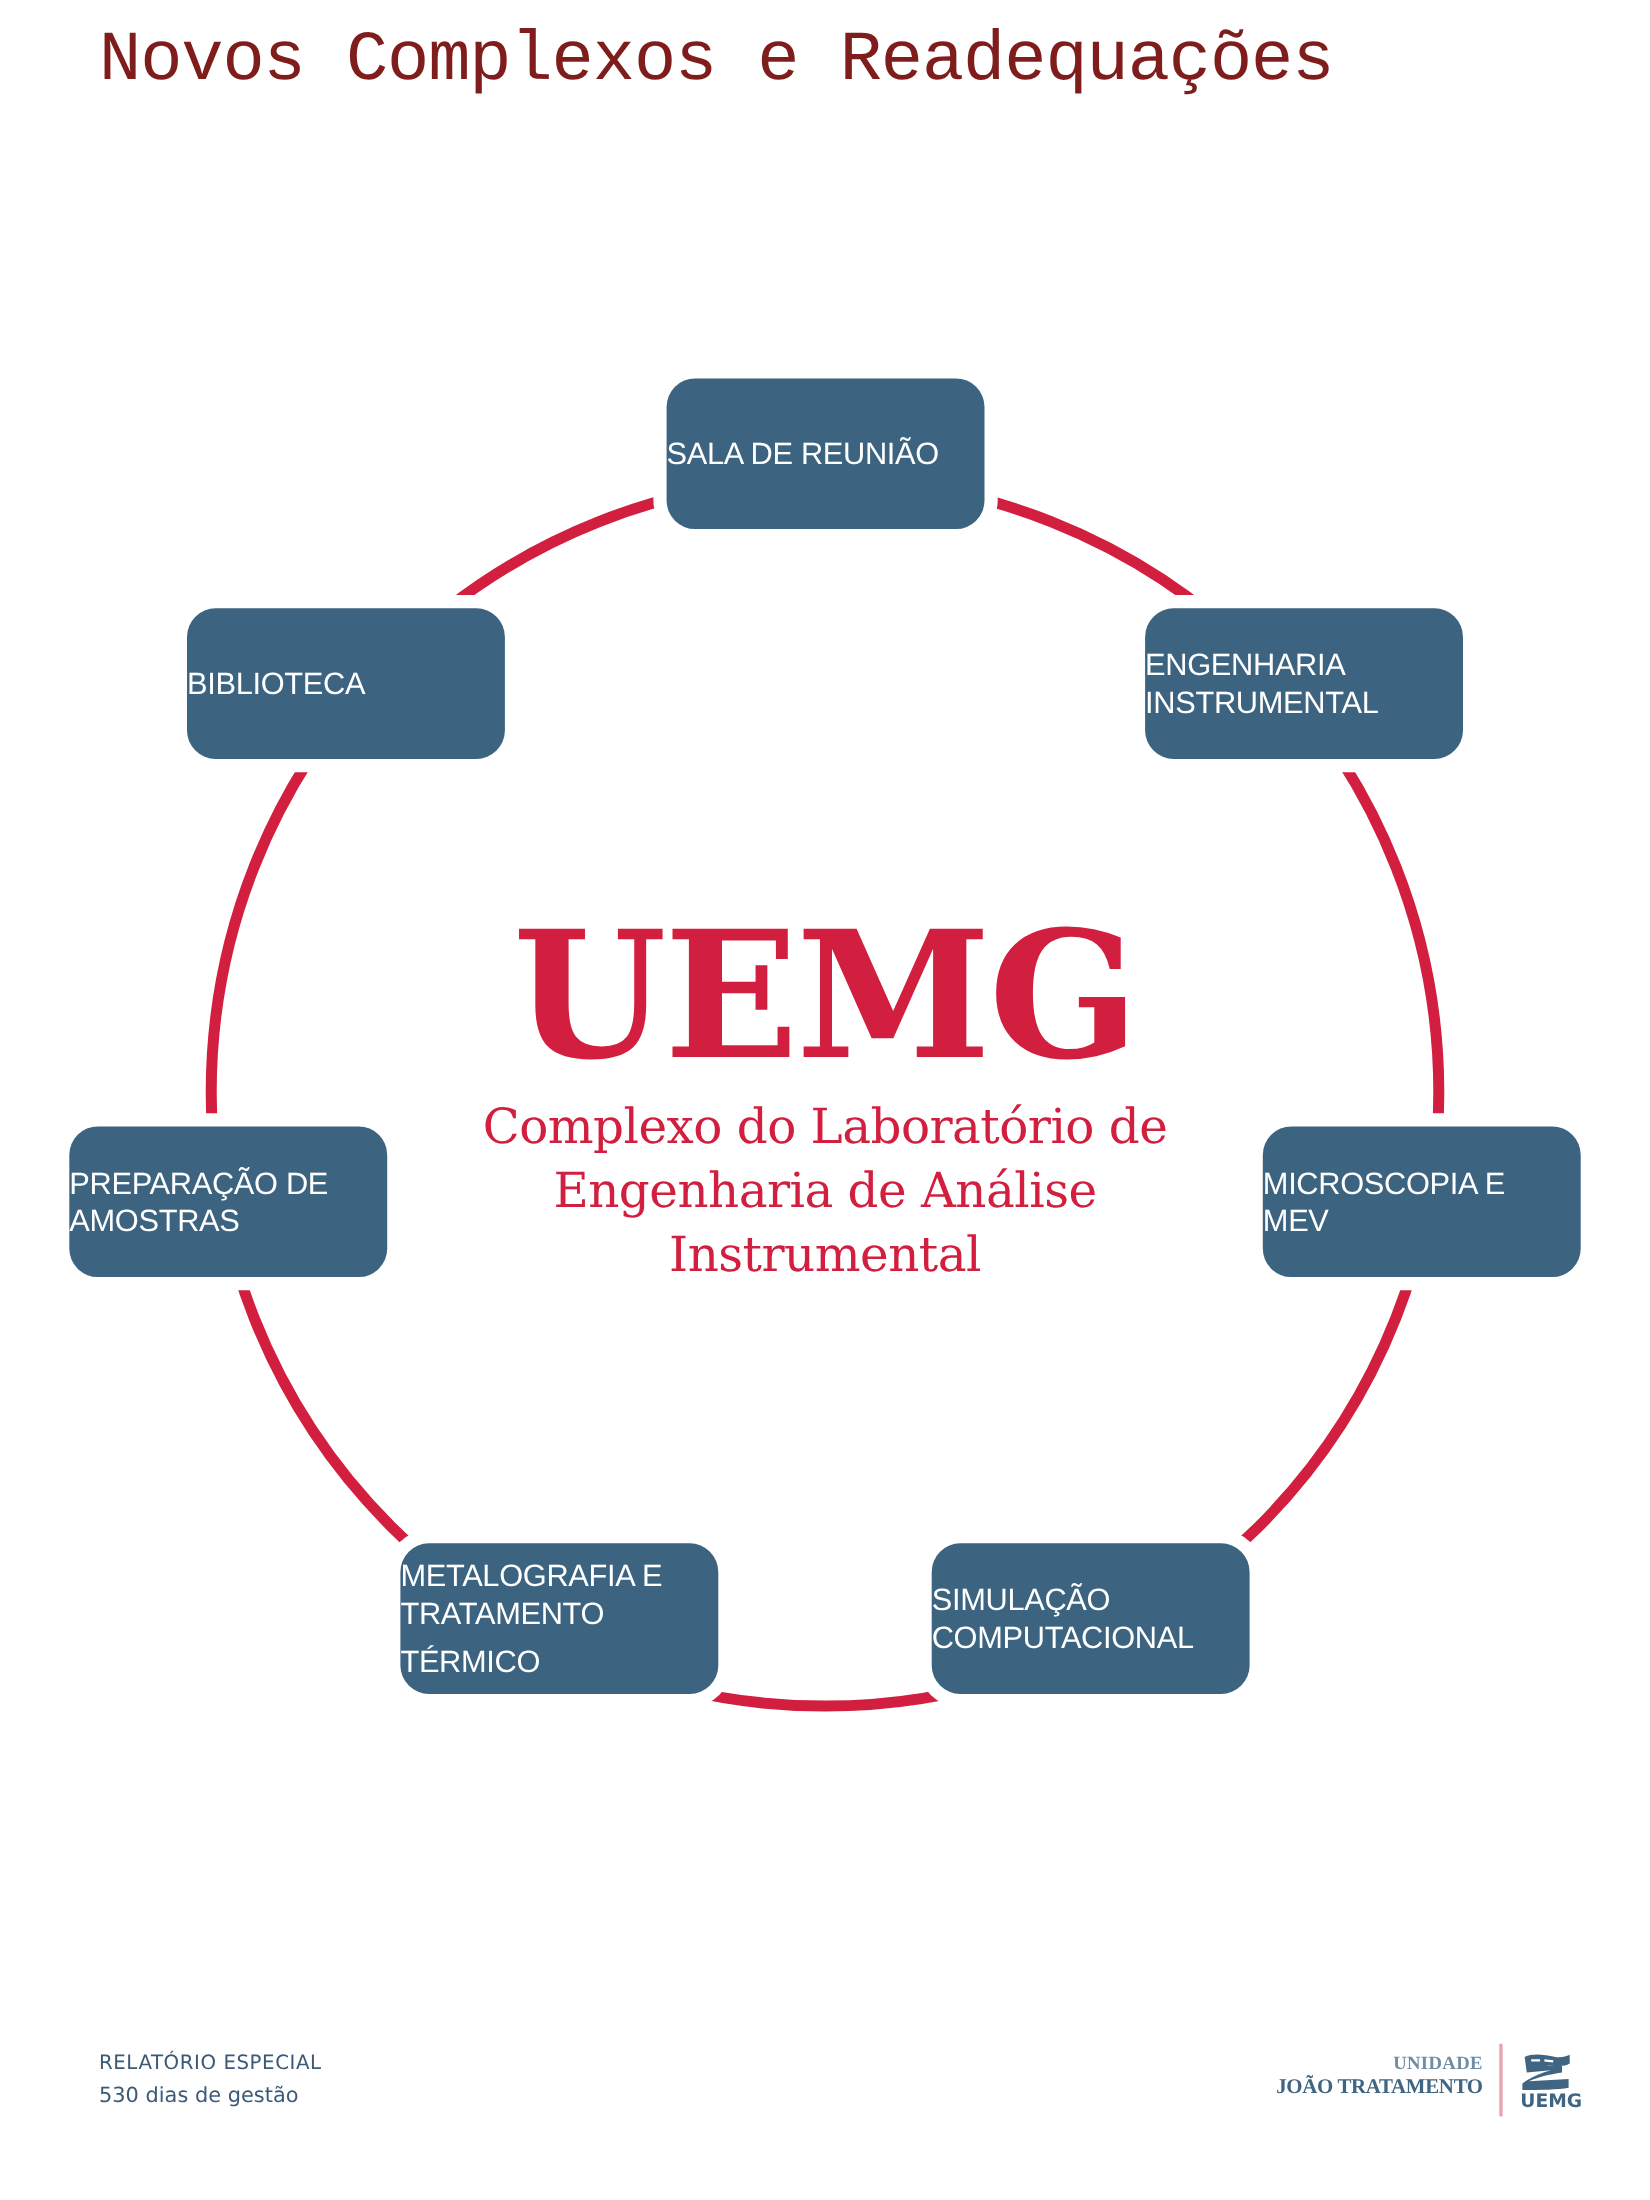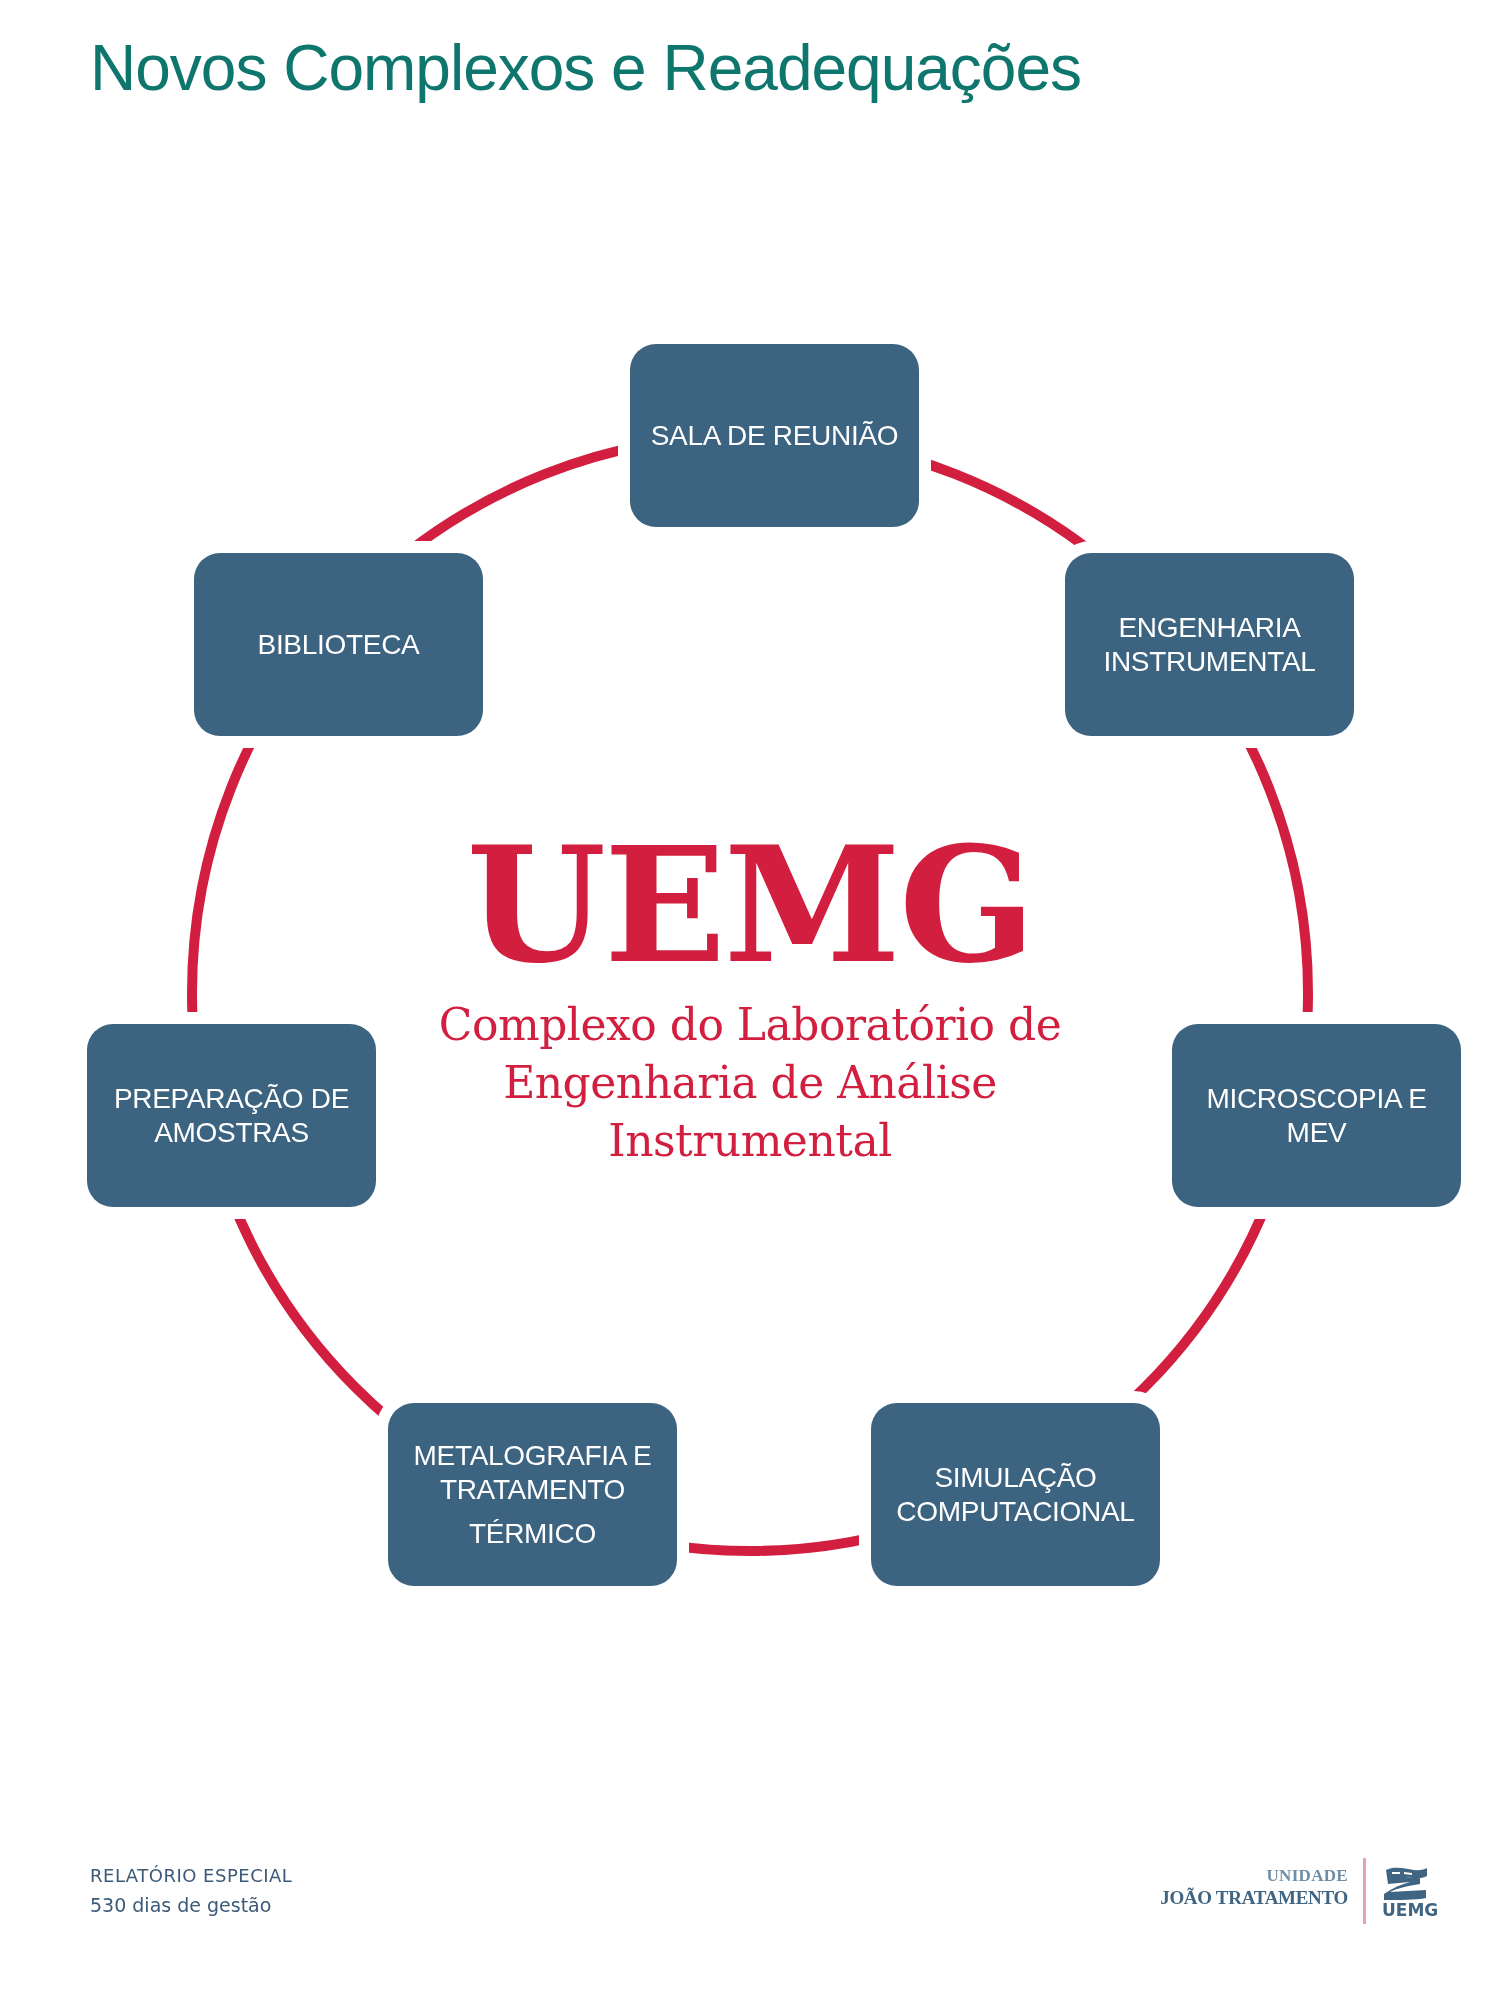--- a/index.html
+++ b/index.html
@@ -1,33 +1,32 @@
 <!DOCTYPE html>
 <html><head>
 <meta charset="utf-8">
 <style>
   html, body { margin: 0; padding: 0; background: #ffffff; }
   body { width: 1500px; height: 2000px; position: relative; overflow: hidden; }
   .page-title {
-    position: absolute; left: 90px; top: 36px;
-    font-family: Liberation Sans, sans-serif;
-    font-size: 64px; color: #0f766e; letter-spacing: -1px; white-space: nowrap;
+    position: absolute; left: 90px; top: 24px;
+    font-family: Liberation Mono, monospace;
+    font-size: 64px; color: #7f1d1d; letter-spacing: -1px; white-space: nowrap;
     line-height: 1;
   }
   .ring { position: absolute; left: 0; top: 0; }
   .node {
-    position: absolute; width: 289px; height: 183px;
+    position: absolute; width: 289px; height: 137px;
     background: #3c6380; border-radius: 26px;
     box-shadow: 0 0 0 12px #ffffff;
-    display: flex; align-items: center; justify-content: center; flex-direction: column;
+    display: flex; align-items: flex-start; justify-content: center; flex-direction: column;
     color: #ffffff; text-align: center;
     font-family: "Liberation Sans", "DejaVu Sans", sans-serif;
     font-size: 28px; line-height: 34px; letter-spacing: -0.3px;
     cursor: pointer;
-    margin-left: 24px;
   }
   .node .line { display: block; white-space: nowrap; }
   .node .line.extra { margin-top: 10px; }
   .center {
     position: absolute; left: 350px; top: 820px; width: 800px; text-align: center;
     color: #d31f3f; font-family: "DejaVu Serif", "Liberation Serif", serif;
   }
   .center .acronym {
     font-size: 160px; font-weight: bold; line-height: 170px; letter-spacing: -2px;
   }

